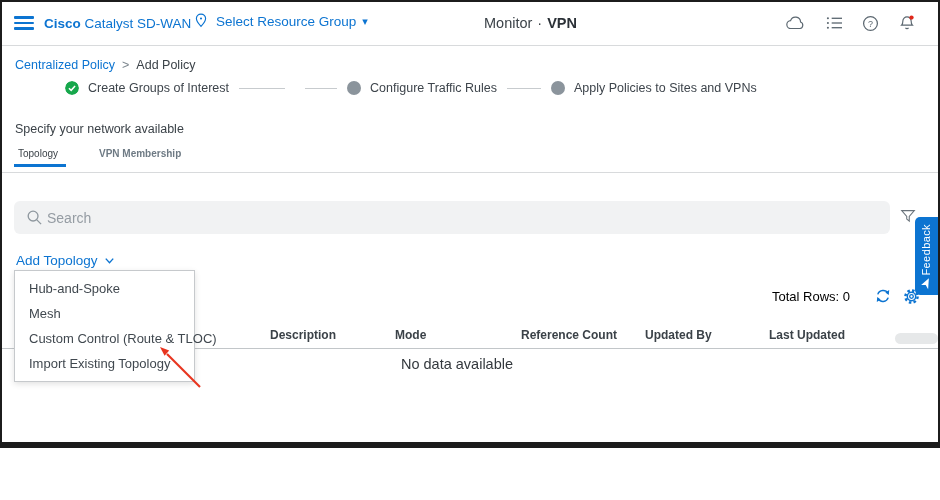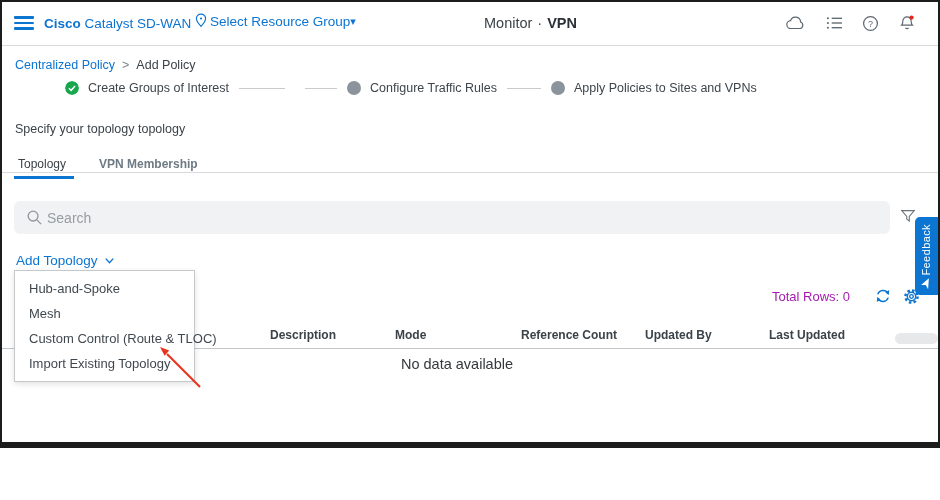--- a/index.html
+++ b/index.html
@@ -9,55 +9,55 @@
     position:relative; width:940px; height:448px;
     border:2px solid #1c1c1c; border-bottom-width:6px;
     background:#fff; overflow:hidden;
   }
   
   .topbar { position:absolute; left:0; top:0; width:100%; height:44px; background:#fff; border-bottom:1px solid #d8dadc; }
   .hamburger { position:absolute; left:12px; top:14px; width:20px; height:15px; cursor:pointer; }
   .hamburger span { display:block; height:2.5px; background:#0c74d1; margin-bottom:3.2px; border-radius:1px; }
   .brand { position:absolute; left:42px; top:14px; font-size:13.5px; color:#0c74d1; white-space:nowrap; }
   .brand b { font-weight:bold; }
-  .resource-group { position:absolute; left:190px; top:10px; display:flex; align-items:center; color:#0c74d1; font-size:13.5px; cursor:pointer; }
+  .resource-group { position:absolute; left:190px; top:10px; display:flex; align-items:center; gap:6px; color:#0c74d1; font-size:13.5px; cursor:pointer; }
   .page-title { position:absolute; left:482px; top:13px; font-size:14.5px; color:#3b4248; white-space:nowrap; }
   .page-title .sep { margin:0 5px; }
   .page-title b { color:#2b3137; }
   .topbar-icons { position:absolute; right:22px; top:12px; display:flex; align-items:center; gap:19px; }
   .topbar-icons svg { display:block; cursor:pointer; }
   
   .breadcrumb { position:absolute; left:13px; top:56px; font-size:12.5px; color:#3b4248; }
   .breadcrumb .link { color:#0c74d1; cursor:pointer; }
   .breadcrumb .bsep { color:#7b858d; margin:0 7px; }
   .stepper { position:absolute; left:63px; top:79px; display:flex; align-items:center; font-size:12.5px; color:#3e454c; white-space:nowrap; }
   .step { display:flex; align-items:center; gap:9px; }
   .step-dot { width:14px; height:14px; border-radius:50%; flex:0 0 auto; }
   .step-dot.active { background:#0c74d1; }
   .step-dot.pending { background:#8b949c; }
   .step-line { height:1px; width:46px; background:#c7cbce; margin:0 10px; }
   .step-line.l2 { width:32px; } .step-line.l3 { width:34px; }
   
   .subtitle { position:absolute; left:13px; top:120px; font-size:12.5px; color:#3b4248; }
   .tabs { position:absolute; left:0; top:143px; width:100%; height:28px; border-bottom:1px solid #d8dadc; }
-  .tab { position:absolute; top:3px; font-size:12px; cursor:pointer;margin-top:9px; }
+  .tab { position:absolute; top:3px; font-size:10px; cursor:pointer; }
   .tab.active { left:16px; color:#3b4248; }
   .tab.active::after { content:""; position:absolute; left:-4px; right:-8px; bottom:-8px; height:3px; background:#0c74d1; }
   .tab.inactive { left:97px; color:#6e7a84;font-weight:bold; }
   
   .search-bar { position:absolute; left:12px; top:199px; width:876px; height:33px; background:#f1f2f3; border-radius:6px; display:flex; align-items:center; padding:0 12px; gap:4px; }
   .search-bar input { flex:1; border:none; outline:none; background:transparent; font-size:14px; color:#3b4248; font-family:"Liberation Sans",sans-serif; }
   .search-bar input::placeholder { color:#959ca3; }
   .funnel { position:absolute; left:897px; top:205px; cursor:pointer; }
   
   .add-topology { position:absolute; left:14px; top:251px; display:flex; align-items:center; gap:5px; color:#0c74d1; font-size:13.5px; cursor:pointer; }
   .dropdown { position:absolute; left:12px; top:268px; width:181px; background:#fff; border:1px solid #c6c9cc; box-shadow:0 2px 6px rgba(0,0,0,.12); z-index:5; padding:5px 0; }
   .dropdown .item { padding:5px 14px; font-size:13px; color:#40484f; cursor:pointer; white-space:nowrap; }
   
-  .total-rows { position:absolute; right:88px; top:287px; font-size:13px; color:#a21caf; }
+  .total-rows { position:absolute; right:88px; top:287px; font-size:13px; color:#000000; }
   .refresh-btn { position:absolute; right:46px; top:285px; cursor:pointer; }
   .gear-btn { position:absolute; right:17px; top:285px; cursor:pointer; }
   .thead { position:absolute; left:0; top:322px; width:100%; height:25px; border-bottom:1px solid #c2c6c9; }
   .th { position:absolute; top:4px; font-size:12px; font-weight:bold; color:#3b4248; white-space:nowrap; }
   .scroll-chip { position:absolute; left:893px; top:331px; width:43px; height:11px; background:#e6e8e9; border-radius:6px; }
   .empty-msg { position:absolute; left:0; top:354px; width:910px; text-align:center; font-size:14.5px; color:#33383d; }
   
   .red-arrow { position:absolute; left:140px; top:335px; z-index:6; pointer-events:none; }
   
   .feedback-tab { position:absolute; right:0; top:215px; width:23px; height:78px; background:#0c74d1; border-radius:5px 0 0 5px; z-index:7; cursor:pointer; }
@@ -138,21 +138,21 @@
       <span class="step-dot pending"></span>
       <span>Configure Traffic Rules</span>
     </div>
     <span class="step-line l3"></span>
     <div class="step">
       <span class="step-dot pending"></span>
       <span>Apply Policies to Sites and VPNs</span>
     </div>
   </div>
 
-  <div class="subtitle">Specify your topology topology</div>
+  <div class="subtitle">Specify your network available</div>
   <div class="tabs">
     <span class="tab active">Topology</span>
     <span class="tab inactive">VPN Membership</span>
   </div>
 
   <div class="search-bar">
     <svg width="17" height="17" viewBox="0 0 18 18">
         <circle cx="7.5" cy="7.5" r="5.2" fill="none" stroke="#8e979e" stroke-width="1.4"></circle>
         <line x1="11.5" y1="11.5" x2="16" y2="16" stroke="#8e979e" stroke-width="1.4"></line>
       </svg>

